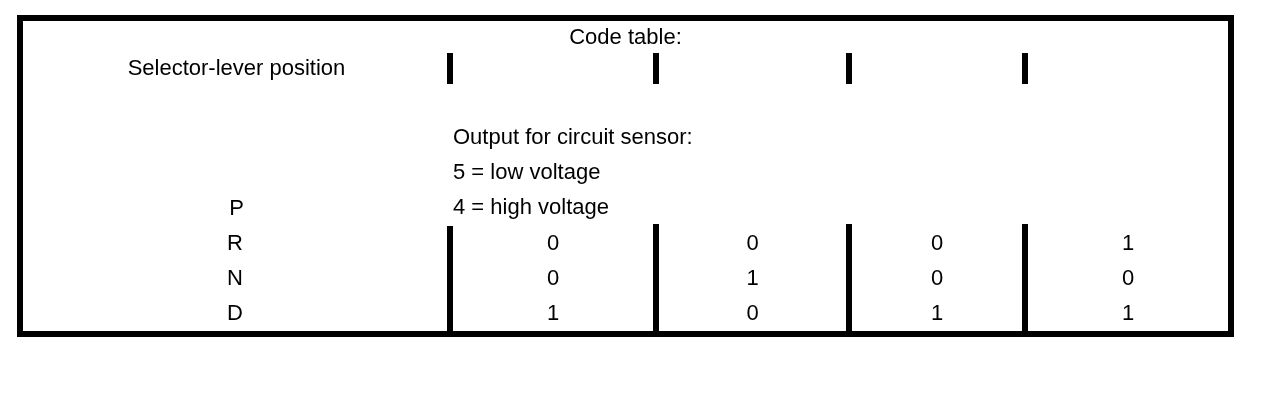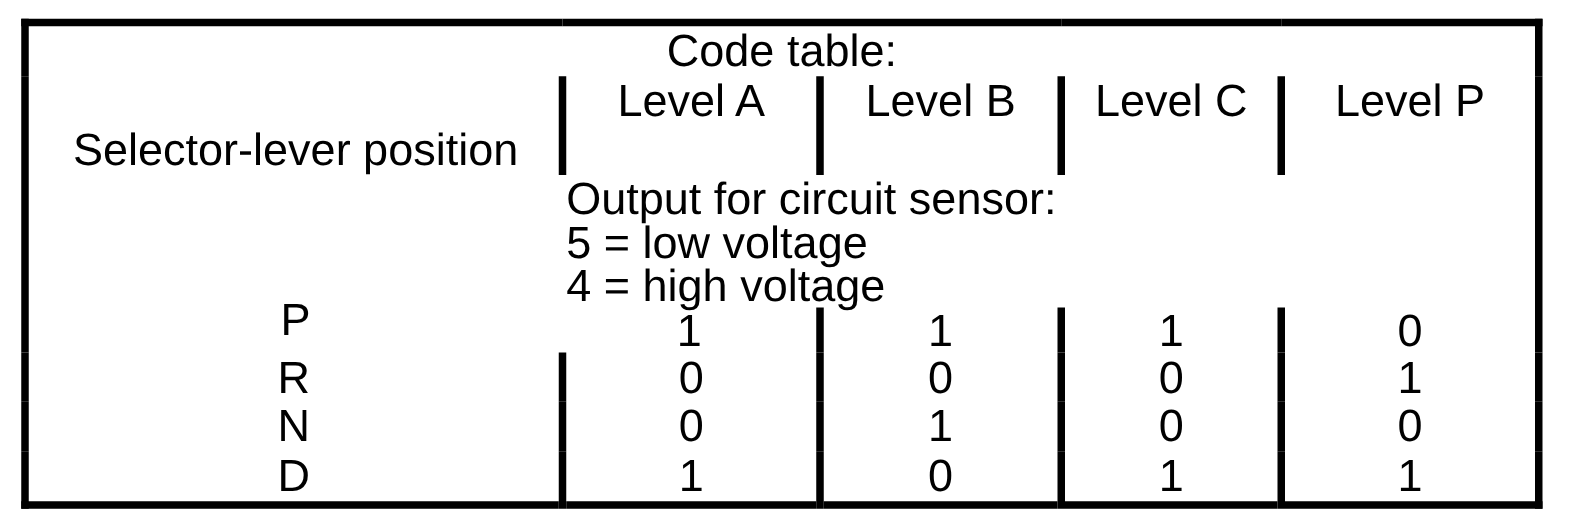--- a/index.html
+++ b/index.html
@@ -14,21 +14,21 @@
     width: 1264px; height: 412px;
     background: #ffffff;
     overflow: hidden;
   }
   table.code-table {
     position: absolute; left: 17px; top: 15px;
     width: 1211px;
     border-collapse: collapse;
     table-layout: fixed;
     border: 6px solid #000;
-    font-size: 36px;
+    font-size: 22px;
     line-height: 1.1;
   }
   table.code-table td {
     padding: 0;
     border: 0 solid #000;
     overflow: hidden;
     white-space: nowrap;
   }
   col.c0 { width: 430px; }
   col.c1 { width: 206px; }
@@ -44,21 +44,21 @@
   .sel-label  { text-align: center; padding-left: 3px !important; margin-left: 46px; }
 
   .r-tall td { border-bottom: 7px solid #000; height: 136px; }
   .tall-label { text-align: center; vertical-align: bottom; padding-bottom: 6px !important; }
   .tall-merged { border-left: 6px solid #000; vertical-align: top; }
   .tallwrap {
     display: flex; flex-direction: column;
     justify-content: space-between;
     height: 136px;
   }
-  .note { padding: 1px 0 0 3px; line-height: 35px; }
+  .note { padding: 1px 0 0 3px; line-height: 35px; margin-top: 34px; }
   .valrow { display: flex; height: 38px; }
   .vc {
     box-sizing: border-box;
     display: flex; align-items: center; justify-content: center;
   }
   .vc-a { width: 203px; }
   .vc-b { width: 193px; border-left: 6px solid #000; }
   .vc-c { width: 176px; border-left: 6px solid #000; }
   .vc-p { flex: 1; border-left: 6px solid #000; }
 
@@ -77,27 +77,20 @@
         <col class="c1">
         <col class="c2">
         <col class="c3">
         <col class="c4">
     </colgroup>
     <tbody>
       <tr class="r-title">
         <td colspan="5">Code table:</td>
       </tr>
 
-      <tr class="r-head">
-        <td></td>
-        <td>Level A</td>
-        <td>Level B</td>
-        <td>Level C</td>
-        <td>Level P</td>
-      </tr>
 
       <tr class="r-sel">
         <td class="sel-label">Selector-lever position</td>
         <td></td>
         <td></td>
         <td></td>
         <td></td>
       </tr>
 
       <tr class="r-tall">

